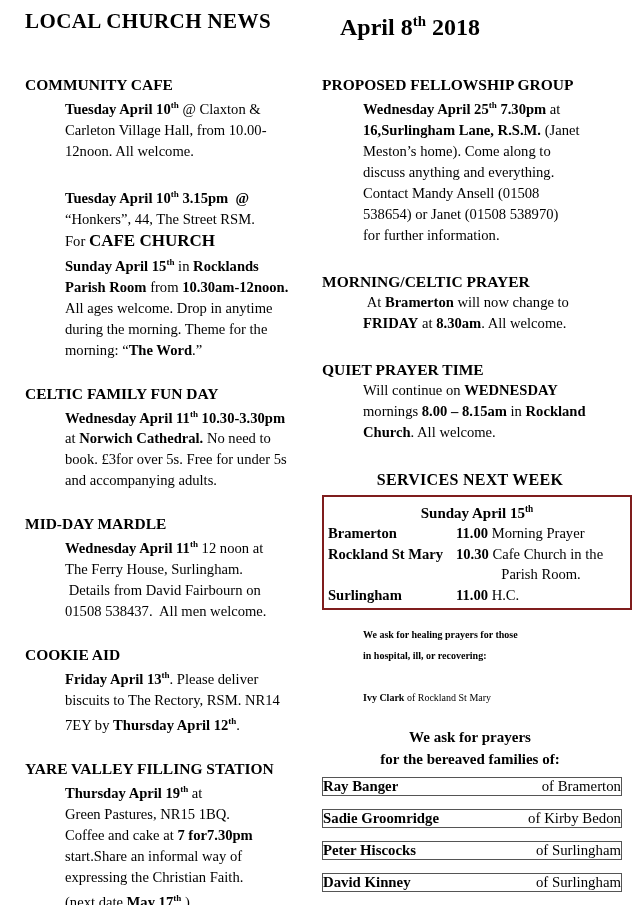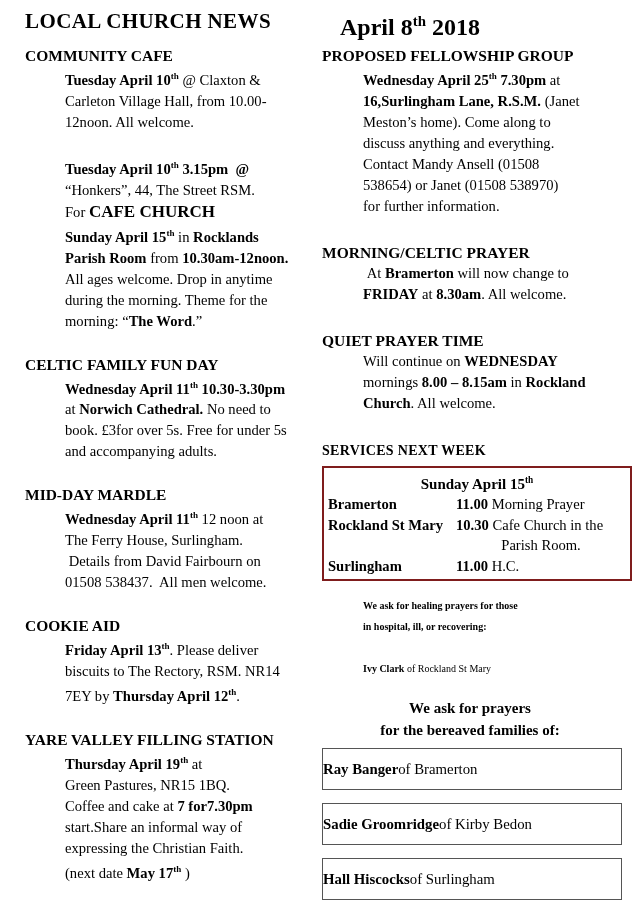--- a/index.html
+++ b/index.html
@@ -4,51 +4,51 @@
 <style>
   * { margin:0; padding:0; box-sizing:border-box; }
   html,body { background:#ffffff; }
   body {
     width:640px; height:905px; overflow:hidden;
     color:#000;
     font-family:"Liberation Serif","DejaVu Serif",serif;
   }
   .page { padding:8px 8px 0 25px; }
 
-  .hdr { display:flex; align-items:flex-start; margin-bottom:5px; }
+  .hdr { display:flex; align-items:flex-start; margin-bottom:34px; }
   .title { width:297px; font-size:21px; font-weight:bold; letter-spacing:.4px; line-height:26px; }
   .date  { font-size:24px; font-weight:bold; line-height:26px; margin-left:18px; white-space:pre; }
 
   .cols { display:flex; }
   .col-l { width:297px; flex:none; }
   .col-r { width:310px; flex:none; }
 
   .sec { margin-bottom:22px; }
   .col-r .sec { margin-bottom:25px; }
   .sec h2 { font-size:15.5px; font-weight:bold; line-height:21px; white-space:pre; }
   .bd { margin-left:40px; font-size:14.6px; line-height:21px; white-space:pre-wrap; }
   .col-r .bd { margin-left:41px; }
   sup { font-size:62%; font-weight:inherit; }
   .lg { font-size:17px; }
 
-  .svc-h { text-align:left; font-size:14px; font-weight:bold; line-height:23px; margin:2px 14px 4px 0; letter-spacing:.3px; }
+  .svc-h { text-align:center; font-size:16px; font-weight:bold; line-height:23px; margin:2px 14px 4px 0; letter-spacing:.3px; }
   .svc-box { border:2px solid #7f1d1d; margin-right:0; padding:2px 4px 3px 4px; font-size:14.6px; line-height:20.5px; }
   .svc-title { text-align:center; font-weight:bold; font-size:15px; }
   .svc-row { display:flex; }
   .svc-place { width:128px; flex:none; font-weight:bold; }
   .svc-rest { flex:1; }
   .svc-time { font-weight:bold; }
   .svc-desc2 { text-align:center; }
 
   .heal { margin:14px 0 0 41px; font-size:10px; font-weight:bold; line-height:21px; white-space:pre-wrap; }
   .person { margin:21px 0 0 41px; font-size:10px; line-height:21px; }
   .bereaved-h { margin:19px 14px 0 0; text-align:center; font-size:15px; font-weight:bold; line-height:21.5px; white-space:pre-wrap; }
   .pbox {
     margin:13px 10px 0 0; border:1px solid #555;
-    height:42px; display:flex; align-items:center; justify-content:flex-start;
+    height:19px; display:flex; align-items:center; justify-content:space-between;
     font-size:14.8px;
   }
   .pbox.first { margin-top:7px; }
   .b { font-weight:bold; }
 </style>
 </head>
 <body>
 
 <div class="page">
 
@@ -160,21 +160,21 @@
 for the bereaved families of:</div>
         <div class="pbox first">
             <span class="b">Ray Banger</span>
             <span> of Bramerton</span>
           </div>
         <div class="pbox">
             <span class="b">Sadie Groomridge</span>
             <span> of Kirby Bedon</span>
           </div>
         <div class="pbox">
-            <span class="b">Hall Hiscocks</span>
+            <span class="b">Peter Hiscocks</span>
             <span> of Surlingham</span>
           </div>
         <div class="pbox">
             <span class="b">David Kinney</span>
             <span> of Surlingham</span>
           </div>
       </div>
     </div>
 
   </div>

